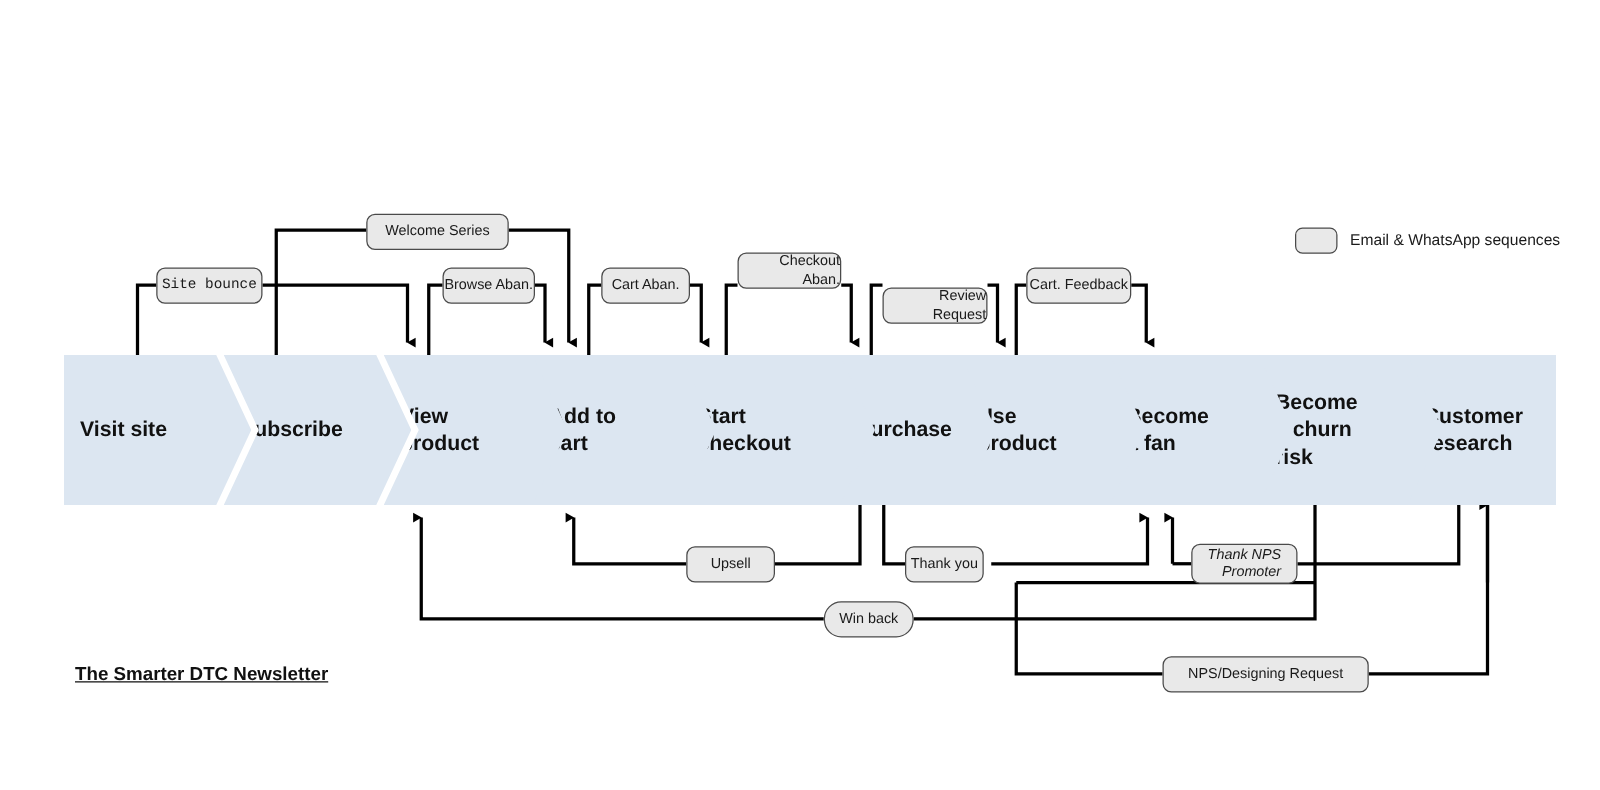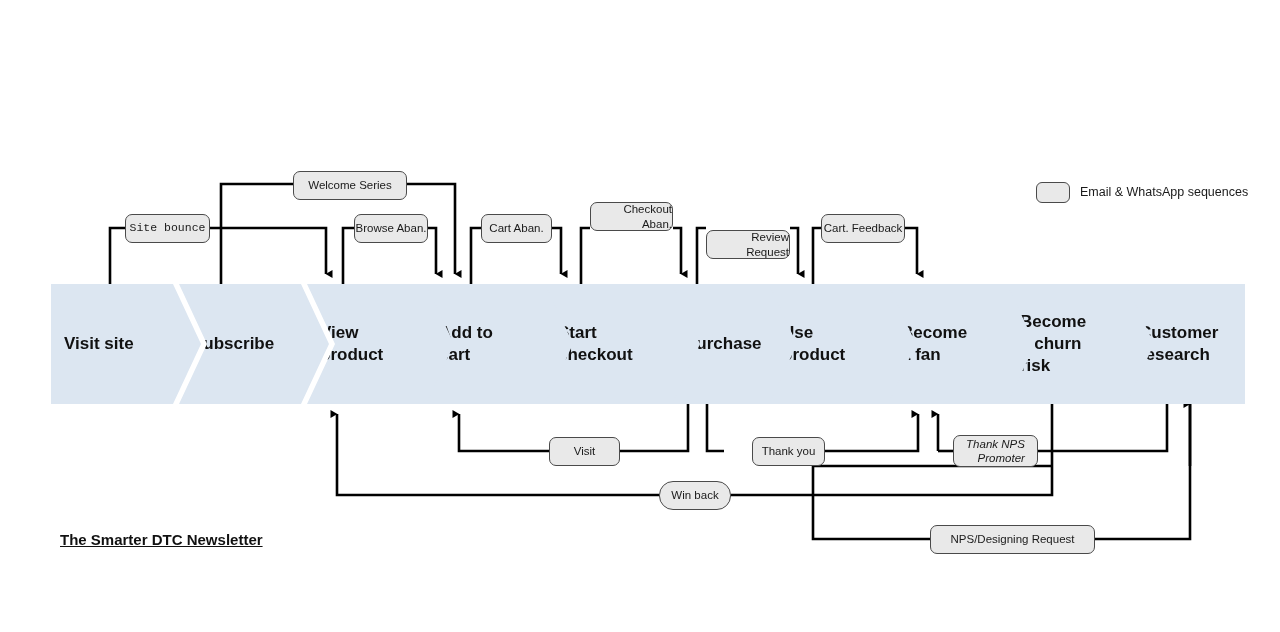--- a/index.html
+++ b/index.html
@@ -269,24 +269,24 @@
 
   <div class="seqbox" style="left:706px; top:214px; width:84px; height:29px;margin-top:16px;">
     <span>Review Request</span>
   </div>
 
   <div class="seqbox" style="left:821px; top:214px; width:84px; height:29px;">
     <span>Cart. Feedback</span>
   </div>
 
   <div class="seqbox" style="left:549px; top:437px; width:71px; height:29px;">
-    <span>Visit</span>
-  </div>
-
-  <div class="seqbox" style="left:724px; top:437px; width:73px; height:29px;margin-left:28px;">
+    <span>Upsell</span>
+  </div>
+
+  <div class="seqbox" style="left:724px; top:437px; width:63px; height:29px;">
     <span>Thank you</span>
   </div>
 
   <div class="seqbox" style="left:953px; top:435px; width:85px; height:32px;font-style:italic;">
     <span>Thank NPS<br>Promoter</span>
   </div>
 
   <div class="seqbox" style="left:659px; top:481px; width:72px; height:29px;border-radius:14px;">
     <span>Win back</span>
   </div>

